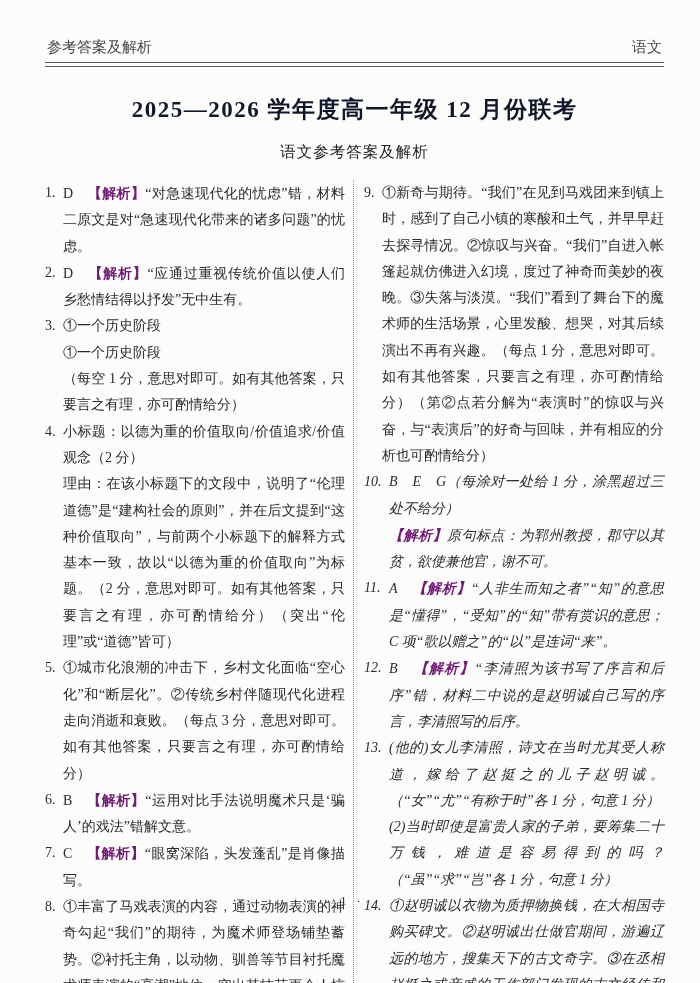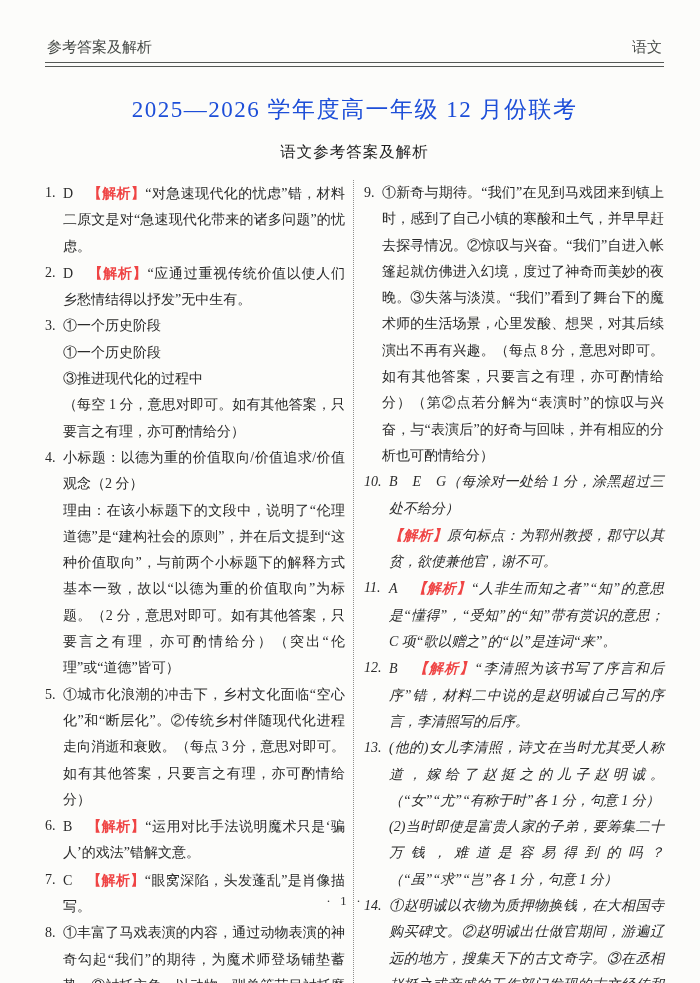--- a/index.html
+++ b/index.html
@@ -26,22 +26,22 @@
   .rule{
     margin-top:5px;
     height:3px;
     border-top:1.6px solid #555956;
     border-bottom:1px solid #555956;
   }
   .title{
     margin:27px 0 0 0;
     text-align:center;
     font-size:23px;
-    font-weight:400;
-    color:#1d4ed8;
+    font-weight:700;
+    color:#0f172a;
     letter-spacing:1.5px;
   }
   .subtitle{
     margin:17px 0 0 0;
     text-align:center;
     font-size:15.5px;
     font-weight:400;
     color:#1d1d1d;
     font-family:"Liberation Sans","DejaVu Sans",sans-serif;
     letter-spacing:1px;
@@ -69,21 +69,21 @@
   }
   .item.wide{padding-left:25px;font-style:italic;}
   .item .num{
     position:absolute;
     left:0;top:0;
   }
   .para{margin:0;}
   .b{
     font-weight:700;
     font-family:"Liberation Sans","DejaVu Sans",sans-serif;
-    color:#ef4444;
+    color:#701a75;
   }
   .footer{
     position:absolute;
     left:0;right:10px;
     top:893px;
     text-align:center;
     font-size:13.5px;
     color:#3a3a3a;
     letter-spacing:3px;
   }
@@ -106,21 +106,20 @@
           <p class="para"><span>D　</span><span class="b">【解析】</span><span>“对急速现代化的忧虑”错，材料二原文是对“急速现代化带来的诸多问题”的忧虑。</span></p>
         </div>
         <div class="item">
           <span class="num">2.</span>
           <p class="para"><span>D　</span><span class="b">【解析】</span><span>“应通过重视传统价值以使人们乡愁情结得以抒发”无中生有。</span></p>
         </div>
         <div class="item">
           <span class="num">3.</span>
           <p class="para"><span>①一个历史阶段</span></p>
           <p class="para"><span>①一个历史阶段</span></p>
-          <p class="para"><span>③推进现代化的过程中</span></p>
           <p class="para"><span>（每空 1 分，意思对即可。如有其他答案，只要言之有理，亦可酌情给分）</span></p>
         </div>
         <div class="item">
           <span class="num">4.</span>
           <p class="para"><span>小标题：以德为重的价值取向/价值追求/价值观念（2 分）</span></p>
           <p class="para"><span>理由：在该小标题下的文段中，说明了“伦理道德”是“建构社会的原则”，并在后文提到“这种价值取向”，与前两个小标题下的解释方式基本一致，故以“以德为重的价值取向”为标题。（2 分，意思对即可。如有其他答案，只要言之有理，亦可酌情给分）（突出“伦理”或“道德”皆可）</span></p>
         </div>
         <div class="item">
           <span class="num">5.</span>
           <p class="para"><span>①城市化浪潮的冲击下，乡村文化面临“空心化”和“断层化”。②传统乡村伴随现代化进程走向消逝和衰败。（每点 3 分，意思对即可。如有其他答案，只要言之有理，亦可酌情给分）</span></p>
@@ -135,21 +134,21 @@
         </div>
         <div class="item">
           <span class="num">8.</span>
           <p class="para"><span>①丰富了马戏表演的内容，通过动物表演的神奇勾起“我们”的期待，为魔术师登场铺垫蓄势。②衬托主角，以动物、驯兽等节目衬托魔术师表演的“高潮”地位，突出其技艺更令人惊叹。③用动物表演的新奇感凸显“我们”对马戏的向往，与后面写演员的生存窘境形成反差，辅助主题的表达。（每点 2 分，意思对即可。如有其他答案，只要言之有理，亦可酌情给分）</span></p>
         </div>
       </div>
     <div class="divider"></div>
     <div class="col col-right" id="col-right">
         <div class="item">
           <span class="num">9.</span>
-          <p class="para"><span>①新奇与期待。“我们”在见到马戏团来到镇上时，感到了自己小镇的寒酸和土气，并早早赶去探寻情况。②惊叹与兴奋。“我们”自进入帐篷起就仿佛进入幻境，度过了神奇而美妙的夜晚。③失落与淡漠。“我们”看到了舞台下的魔术师的生活场景，心里发酸、想哭，对其后续演出不再有兴趣。（每点 8 分，意思对即可。如有其他答案，只要言之有理，亦可酌情给分）（第②点若分解为“表演时”的惊叹与兴奋，与“表演后”的好奇与回味，并有相应的分析也可酌情给分）</span></p>
+          <p class="para"><span>①新奇与期待。“我们”在见到马戏团来到镇上时，感到了自己小镇的寒酸和土气，并早早赶去探寻情况。②惊叹与兴奋。“我们”自进入帐篷起就仿佛进入幻境，度过了神奇而美妙的夜晚。③失落与淡漠。“我们”看到了舞台下的魔术师的生活场景，心里发酸、想哭，对其后续演出不再有兴趣。（每点 1 分，意思对即可。如有其他答案，只要言之有理，亦可酌情给分）（第②点若分解为“表演时”的惊叹与兴奋，与“表演后”的好奇与回味，并有相应的分析也可酌情给分）</span></p>
         </div>
         <div class="item wide">
           <span class="num">10.</span>
           <p class="para"><span>B　E　G（每涂对一处给 1 分，涂黑超过三处不给分）</span></p>
           <p class="para"><span class="b">【解析】</span><span>原句标点：为郓州教授，郡守以其贫，欲使兼他官，谢不可。</span></p>
         </div>
         <div class="item wide">
           <span class="num">11.</span>
           <p class="para"><span>A　</span><span class="b">【解析】</span><span>“人非生而知之者”“知”的意思是“懂得”，“受知”的“知”带有赏识的意思；C 项“歌以赠之”的“以”是连词“来”。</span></p>
         </div>

